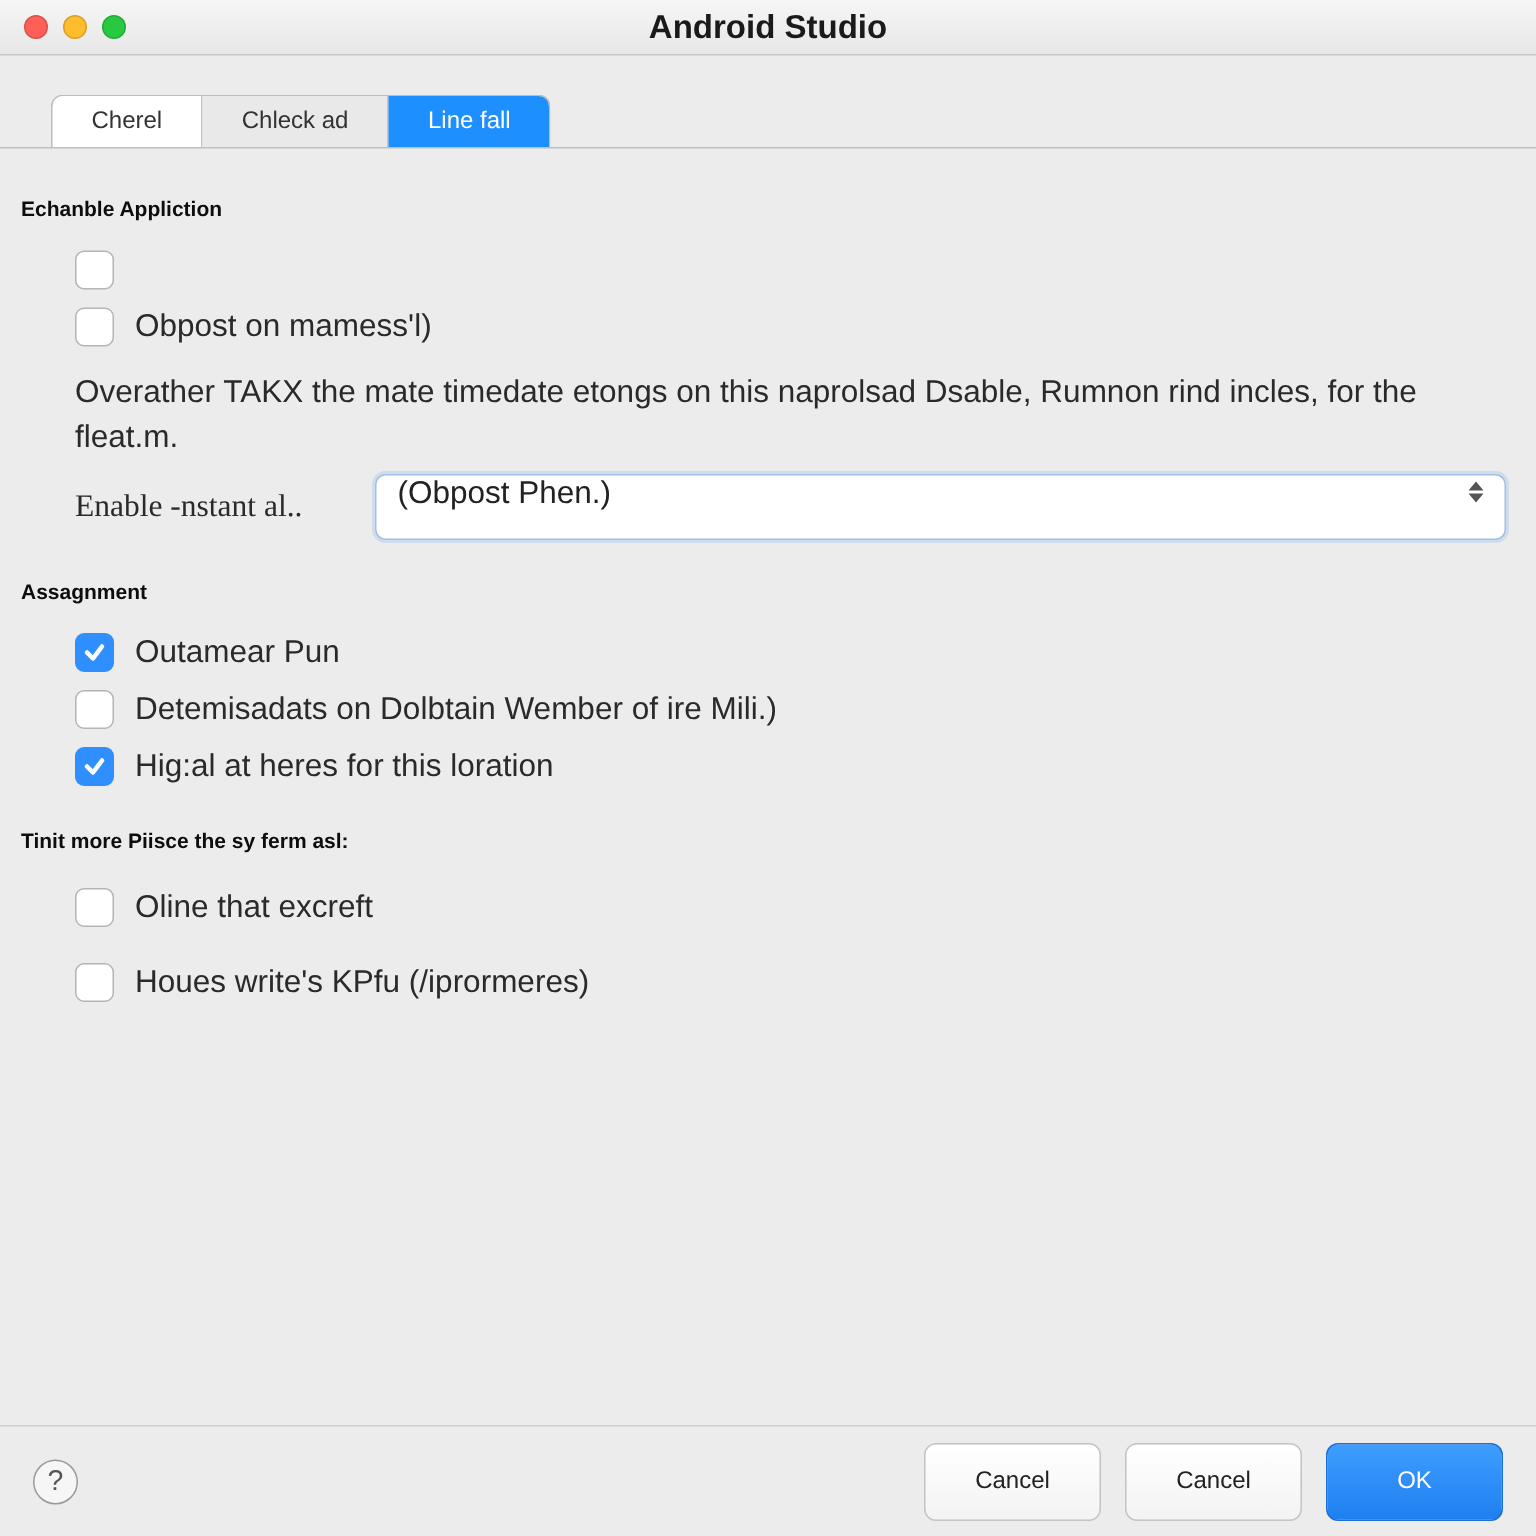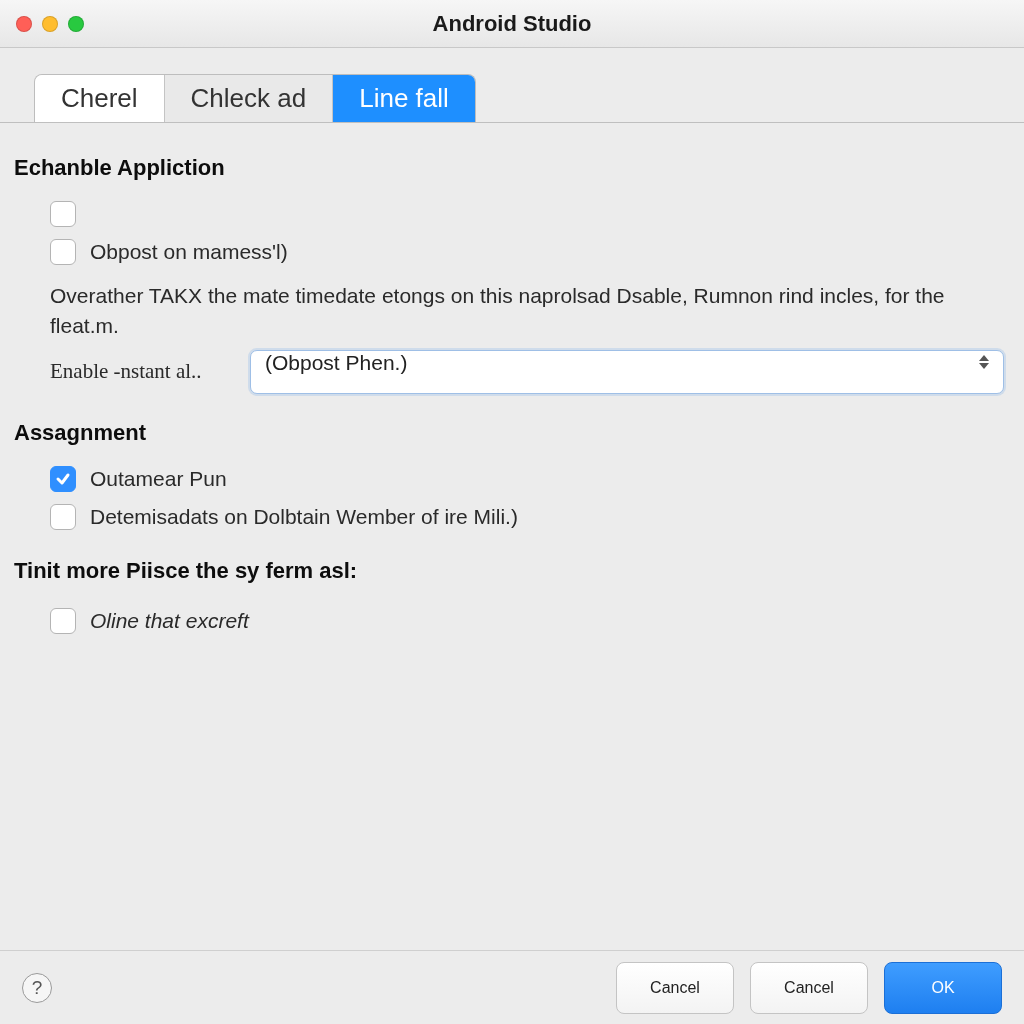--- a/index.html
+++ b/index.html
@@ -5,21 +5,21 @@
   * { box-sizing: border-box; margin: 0; padding: 0; }
   html, body { width: 1024px; height: 1024px; overflow: hidden; }
   body {
     font-family: -apple-system, "Helvetica Neue", Arial, sans-serif;
     font-size: 20px;
     background: #ececec;
     color: #222;
   }
   
   .titlebar {
-    height: 48px;
+    height: 37px;
     background: linear-gradient(#f6f6f6, #e7e7e7);
     border-bottom: 1px solid #c8c8c8;
     display: flex;
     align-items: center;
     position: relative;
   }
   .traffic {
     display: flex;
     gap: 10px;
     padding-left: 16px;
@@ -50,41 +50,41 @@
     display: flex;
     border: 1px solid #bdbdbd;
     border-bottom: none;
     border-radius: 8px 8px 0 0;
     overflow: hidden;
     width: max-content;
     background: #e9e9e9;
   }
   .tab {
     padding: 8px 26px;
-    font-size: 26px;
+    font-size: 16px;
     border-right: 1px solid #c4c4c4;
     color: #333;
     cursor: default;
     background: #e9e9e9;
   }
   .tab:last-child { border-right: none; }
   .tab.active-white {
     background: #ffffff;
   }
   .tab.active-blue {
     background: #1e8fff;
     color: #fff;
   }
   
   .content {
     padding: 26px 20px 0 14px;
   }
   .section-h {
     font-weight: 700;
-    font-size: 22px;
+    font-size: 14px;
     color: #0d0d0d;
     margin: 22px 0 14px 0;
   }
   .section-h.first { margin-top: 6px; }
   .row {
     display: flex;
     align-items: center;
     gap: 14px;
     padding: 6px 0 6px 36px;
     font-size: 21px;
@@ -251,27 +251,41 @@
         </svg>
     </span>
     <span>Outamear Pun</span>
   </div>
   <div class="row">
     <span class="cb">
       
     </span>
     <span>Detemisadats on Dolbtain Wember of ire Mili.)</span>
   </div>
+  <div class="row">
+    <span class="cb checked">
+      <svg viewBox="0 0 16 16">
+          <path d="M3 8 L7 12 L13 4"></path>
+        </svg>
+    </span>
+    <span>Hig:al at heres for this loration</span>
+  </div>
 
   <div class="section-h">Tinit more Piisce the sy ferm asl:</div>
-  <div class="row" style="padding-top:10px;font-style:italic;">
+  <div class="row" style="padding-top:10px;">
     <span class="cb">
       
     </span>
     <span>Oline that excreft</span>
+  </div>
+  <div class="row" style="padding-top:18px;">
+    <span class="cb">
+      
+    </span>
+    <span>Houes write's KPfu (/iprormeres)</span>
   </div>
 
 </div>
 
 <div class="footer">
   <div class="help">?</div>
   <div class="spacer"></div>
   <div class="btn">Cancel</div>
   <div class="btn">Cancel</div>
   <div class="btn primary">OK</div>

